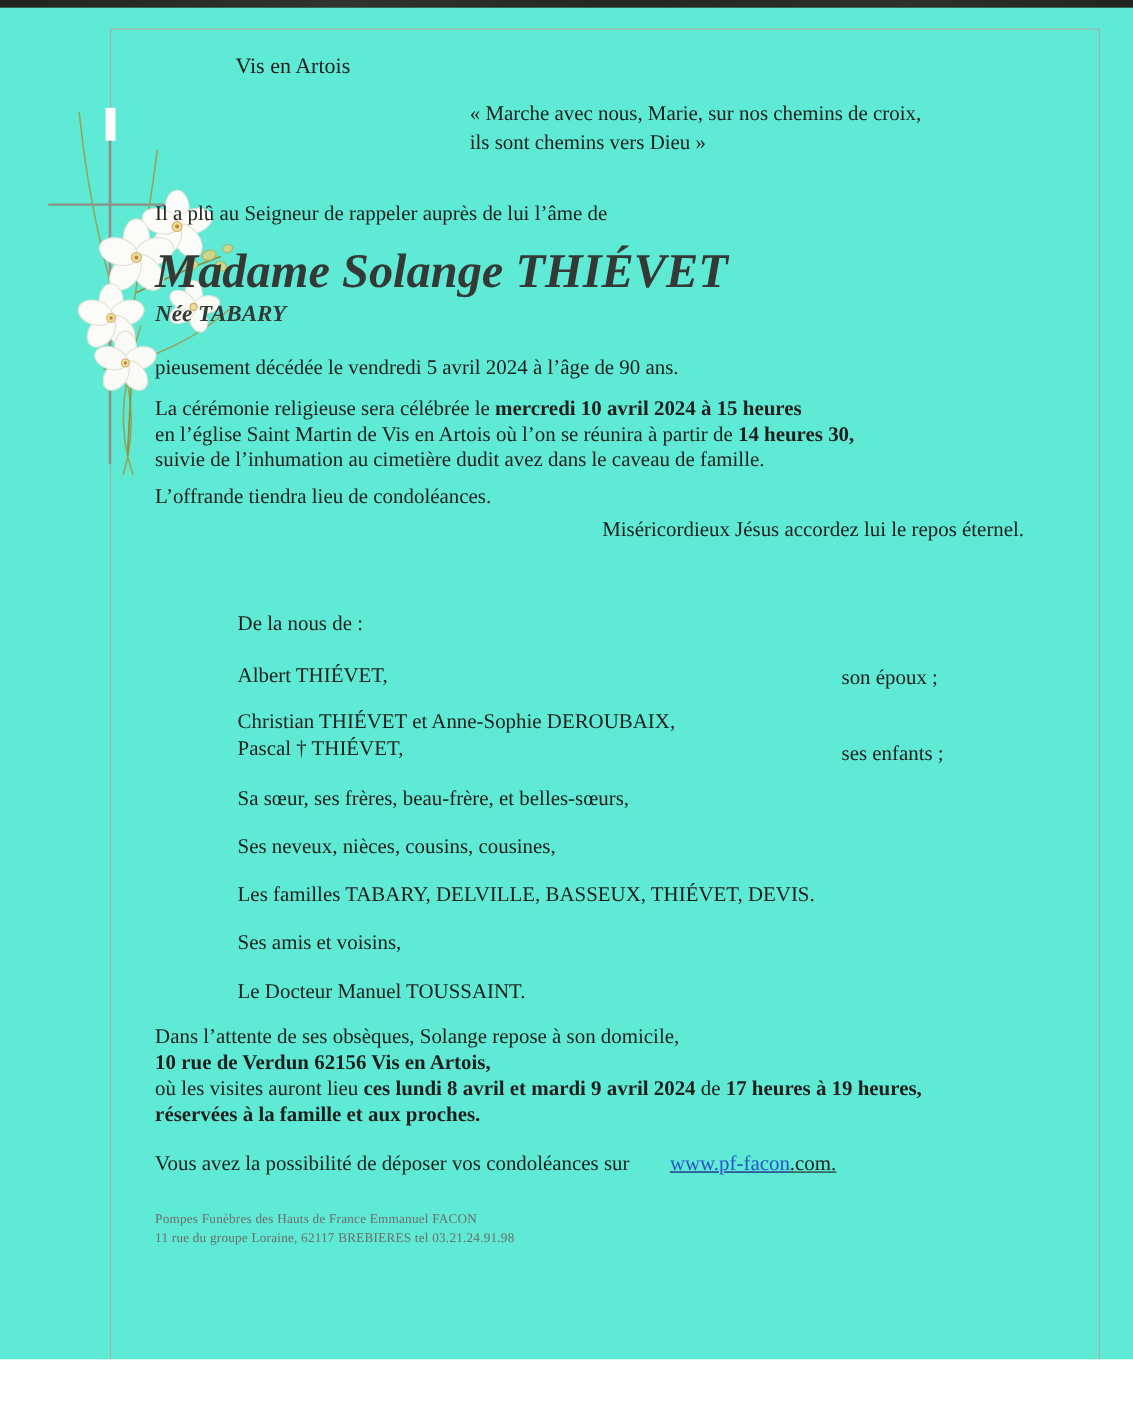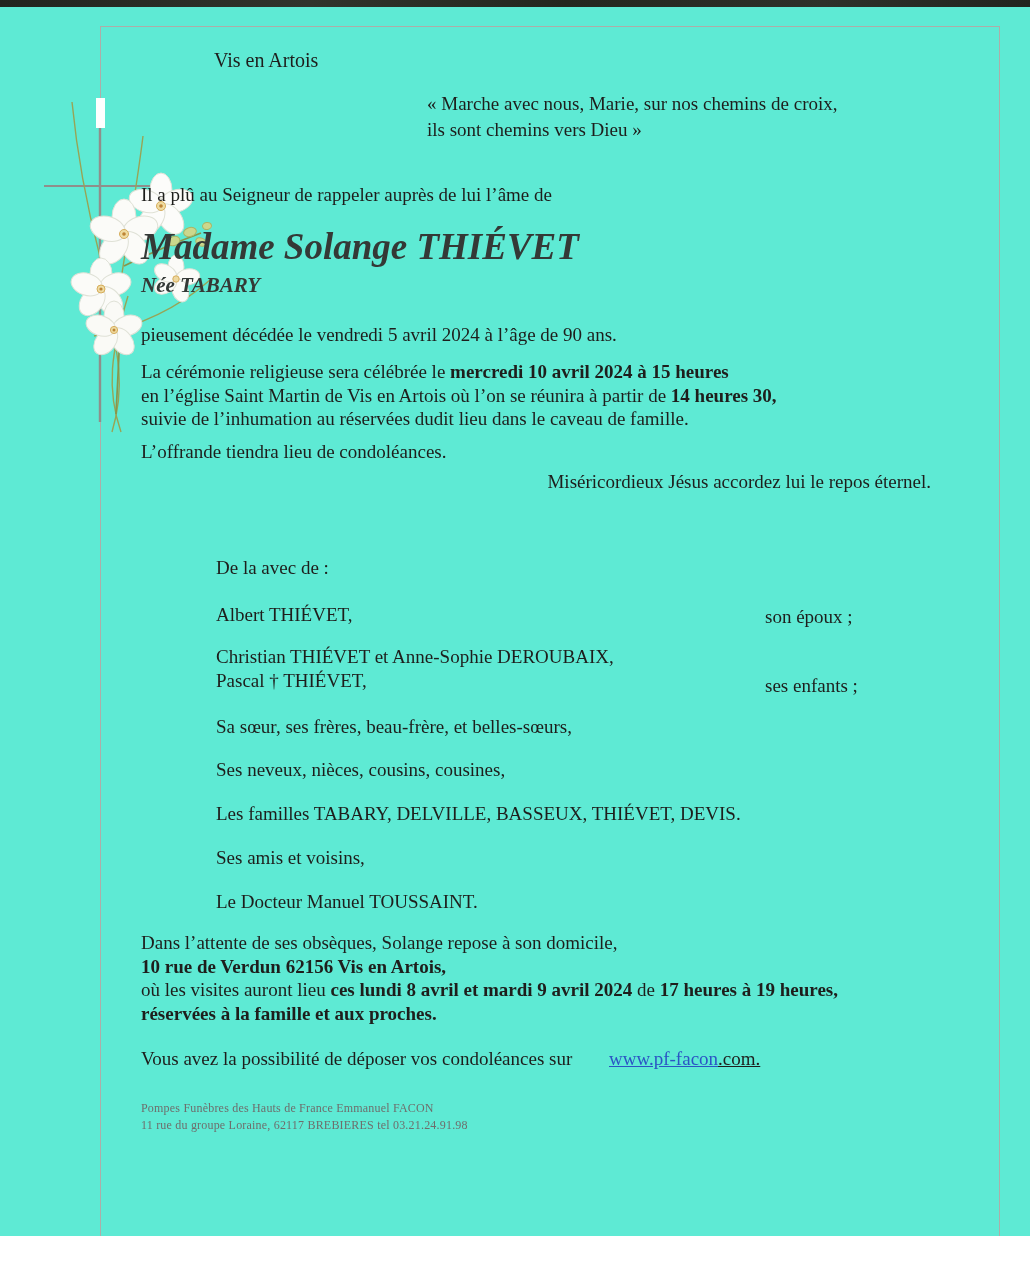--- a/index.html
+++ b/index.html
@@ -18,21 +18,21 @@
     background:linear-gradient(90deg,#22251f,#31342c 30%,#24271f 55%,#2e312a 80%,#22251f); }
   .frame { left:100px; top:26px; width:898px; height:1225px;
     border:1px solid #adada8; }
   .bottom-artifact { left:0; top:1272px; width:600px; height:3px;
     background:linear-gradient(90deg,#c9c9c6,#dededb 70%,#f2f2f0); }
 
   .location { left:214px; top:49px; font-size:20px; }
   .quote { left:427px; top:91px; width:580px; line-height:26px; }
   .centercol { left:141px; width:890px; }
   .intro { top:183px; }
-  .title { top:225px; font-size:37px; line-height:44px; font-weight:bold; font-style:italic; color:#343936; }
+  .title { top:225px; font-size:44px; line-height:44px; font-weight:bold; font-style:italic; color:#343936; }
   .maiden { top:274px; font-size:21px; font-weight:bold; font-style:italic; color:#343936; }
   .death { top:323px; }
   .ceremony { top:360px; }
   .offering { top:440px; }
   .mercy { right:99px; top:470px; }
   .col-left { left:216px; }
   .col-right { left:765px; }
   .wake { top:931px; }
   .condolence { top:1047px; }
   .footer { top:1100px; font-size:12px; line-height:17px; color:#6e6e6c; letter-spacing:0.2px; }
@@ -148,28 +148,28 @@
 
   <div class="abs txt centercol center death">pieusement décédée  le vendredi 5 avril 2024 à l’âge de 90 ans.</div>
 
   <div class="abs txt centercol center wrap ceremony">
     <div>
       <span>La cérémonie religieuse sera célébrée le </span><span class="b">mercredi 10 avril 2024 à 15 heures</span>
     </div>
     <div>
       <span>en l’église Saint Martin de Vis en Artois où l’on se réunira à partir de </span><span class="b">14 heures 30,</span>
     </div>
-    <div>suivie de l’inhumation au réservées dudit lieu dans le caveau de famille.</div>
+    <div>suivie de l’inhumation au cimetière dudit avez dans le caveau de famille.</div>
   </div>
 
   <div class="abs txt centercol center it offering">L’offrande tiendra lieu de condoléances.</div>
 
   <div class="abs txt it mercy">Miséricordieux Jésus accordez lui le repos éternel.</div>
 
-  <div class="abs txt col-left" style="top:556px">De la avec de :</div>
+  <div class="abs txt col-left" style="top:556px">De la nous de :</div>
 
   <div class="abs txt col-left" style="top:603px">Albert THIÉVET,</div>
   <div class="abs txt it col-right" style="top:605px">son époux ;</div>
 
   <div class="abs txt col-left" style="top:645px">Christian THIÉVET et Anne-Sophie DEROUBAIX,</div>
   <div class="abs txt col-left" style="top:669px">Pascal † THIÉVET,</div>
   <div class="abs txt it col-right" style="top:674px">ses enfants ;</div>
 
   <div class="abs txt col-left" style="top:715px">Sa sœur, ses frères, beau-frère, et belles-sœurs,</div>
   <div class="abs txt col-left" style="top:758px">Ses neveux, nièces, cousins, cousines,</div>

